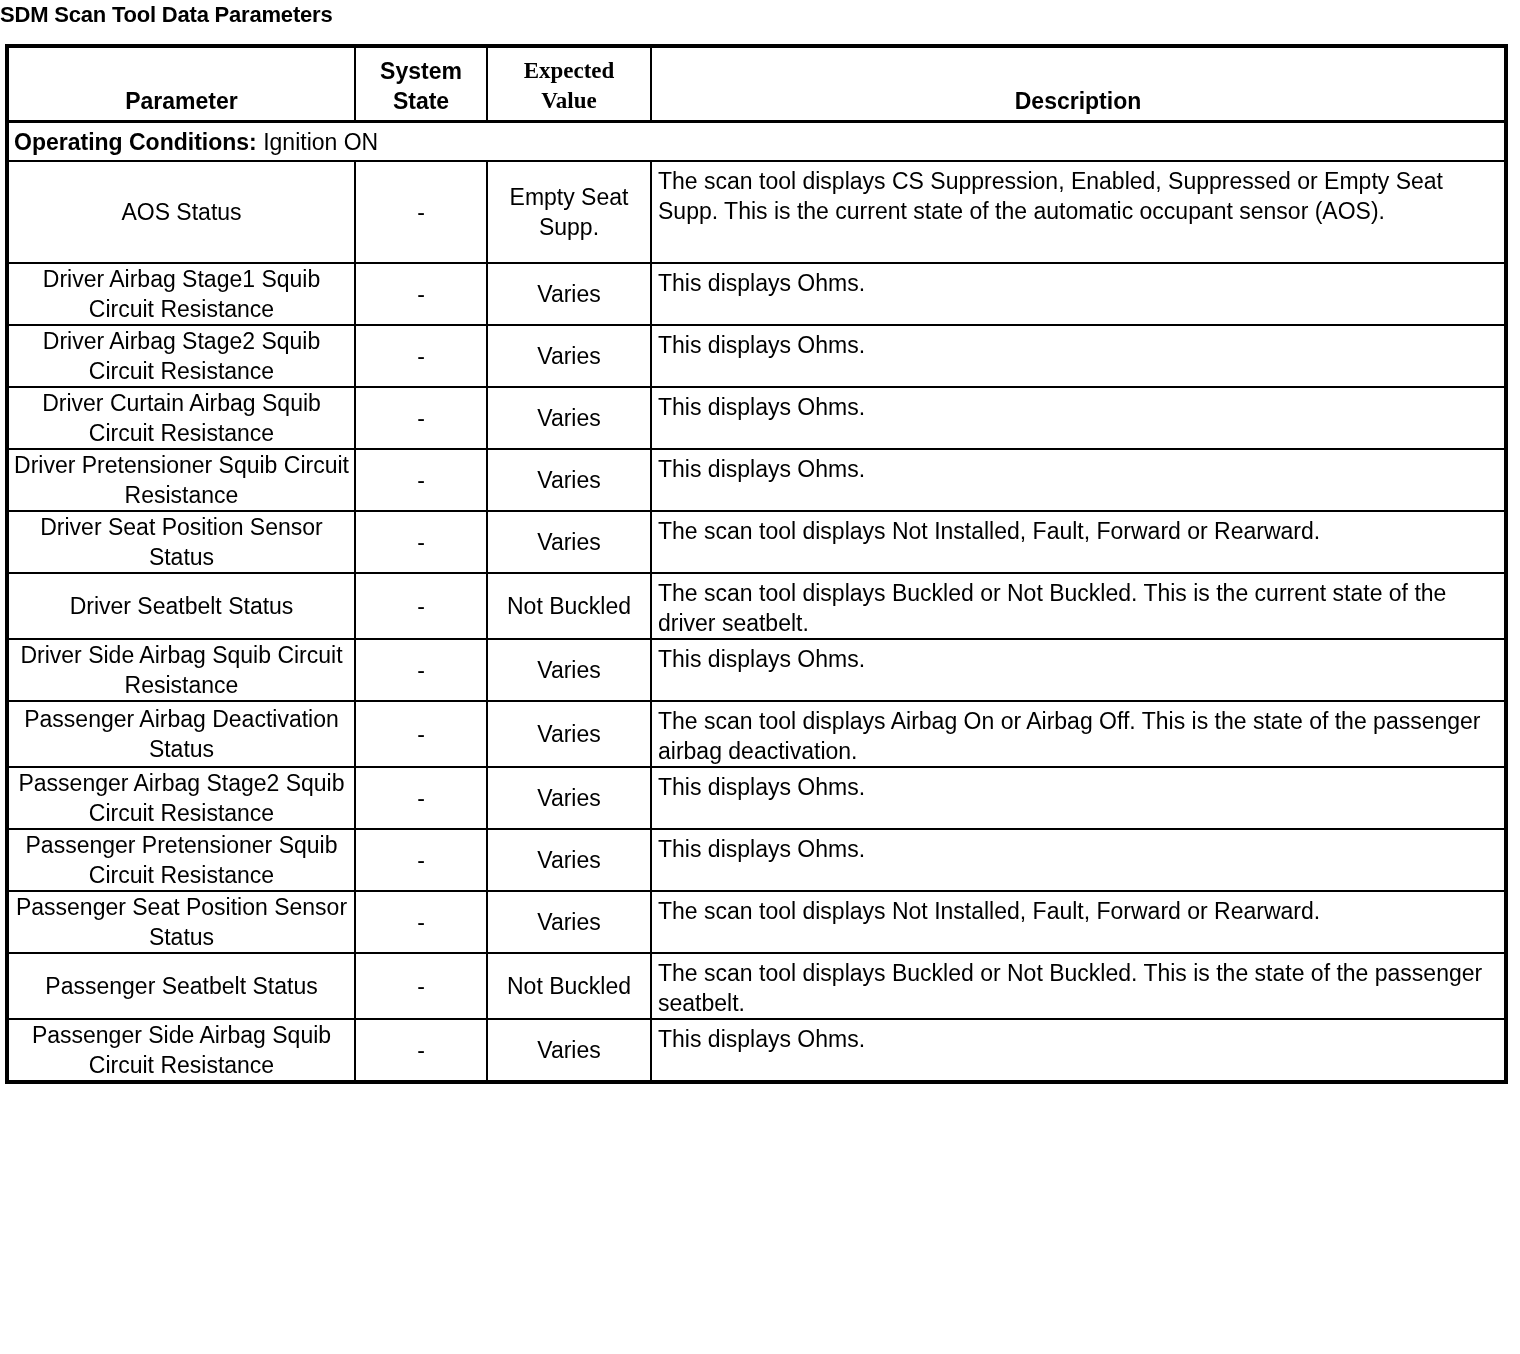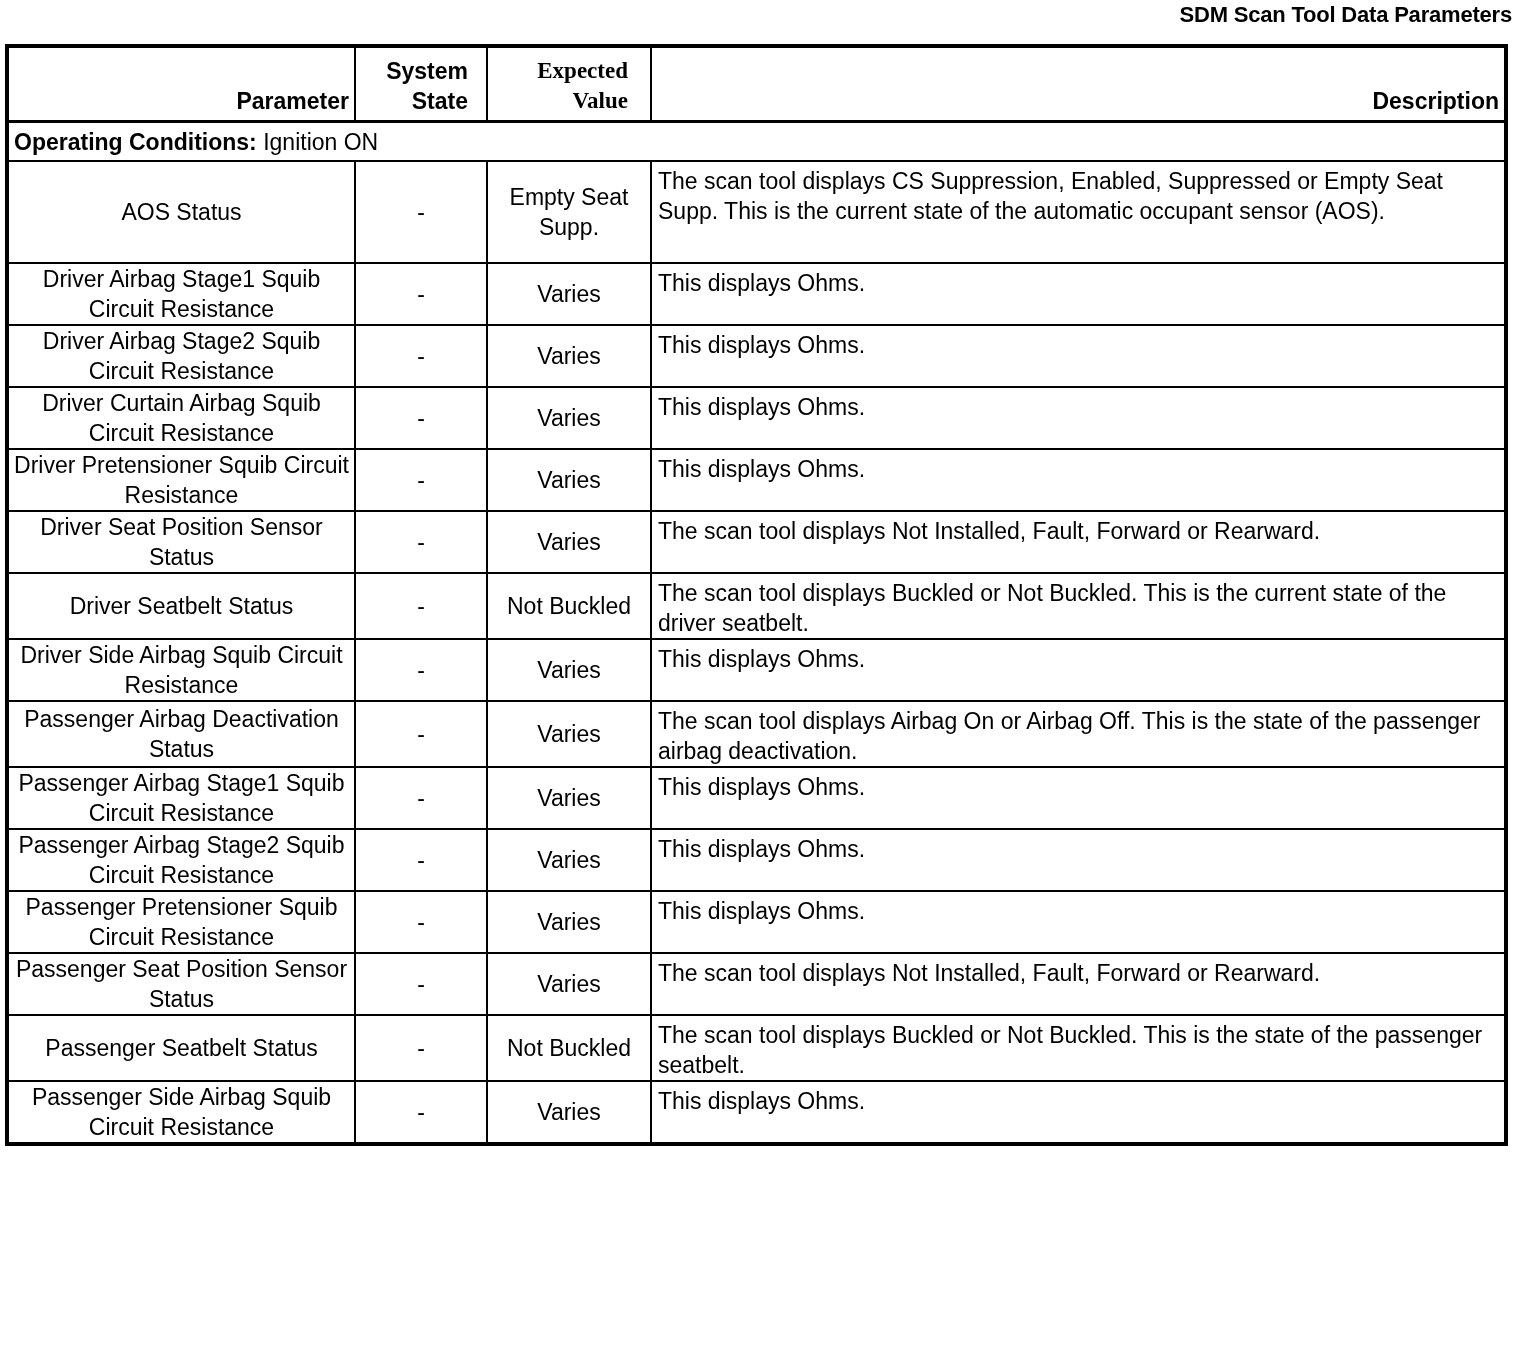--- a/index.html
+++ b/index.html
@@ -13,21 +13,21 @@
       position: relative;
       font-family: "Liberation Sans", sans-serif;
       color: #000;
       overflow: hidden;
     }
     .title {
       position: absolute;
       top: 2px;
       left: 0;
       width: 1512px;
-      text-align: right;
+      text-align: left;
       font-weight: bold;
       font-size: 22px;
       line-height: 26px;
       letter-spacing: -0.2px;
     }
     table {
       position: absolute;
       top: 44px;
       left: 5px;
       width: 1503px;
@@ -40,21 +40,21 @@
     col.c1 { width: 348px; }
     col.c2 { width: 132px; }
     col.c3 { width: 164px; }
     col.c4 { width: auto; }
     th, td {
       border: 2px solid #000;
       padding: 0 5px;
     }
     th {
       font-weight: bold;
-      text-align: right;
+      text-align: center;
       vertical-align: bottom;
       height: 68px;
       padding-bottom: 4px;
       line-height: 30px;
     }
     thead tr {
       border-bottom: 3px solid #000;
     }
     td.cond {
       height: 37px;
@@ -153,26 +153,20 @@
       <td class="expected">Varies</td>
       <td class="desc">This displays Ohms.</td>
     </tr>
     <tr class="row">
       <td class="param">Passenger Airbag Deactivation Status</td>
       <td class="state">-</td>
       <td class="expected">Varies</td>
       <td class="desc">The scan tool displays Airbag On or Airbag Off. This is the state of the passenger airbag deactivation.</td>
     </tr>
     <tr class="row">
-      <td class="param">Passenger Airbag Stage1 Squib Circuit Resistance</td>
-      <td class="state">-</td>
-      <td class="expected">Varies</td>
-      <td class="desc">This displays Ohms.</td>
-    </tr>
-    <tr class="row">
       <td class="param">Passenger Airbag Stage2 Squib Circuit Resistance</td>
       <td class="state">-</td>
       <td class="expected">Varies</td>
       <td class="desc">This displays Ohms.</td>
     </tr>
     <tr class="row">
       <td class="param">Passenger Pretensioner Squib Circuit Resistance</td>
       <td class="state">-</td>
       <td class="expected">Varies</td>
       <td class="desc">This displays Ohms.</td>

